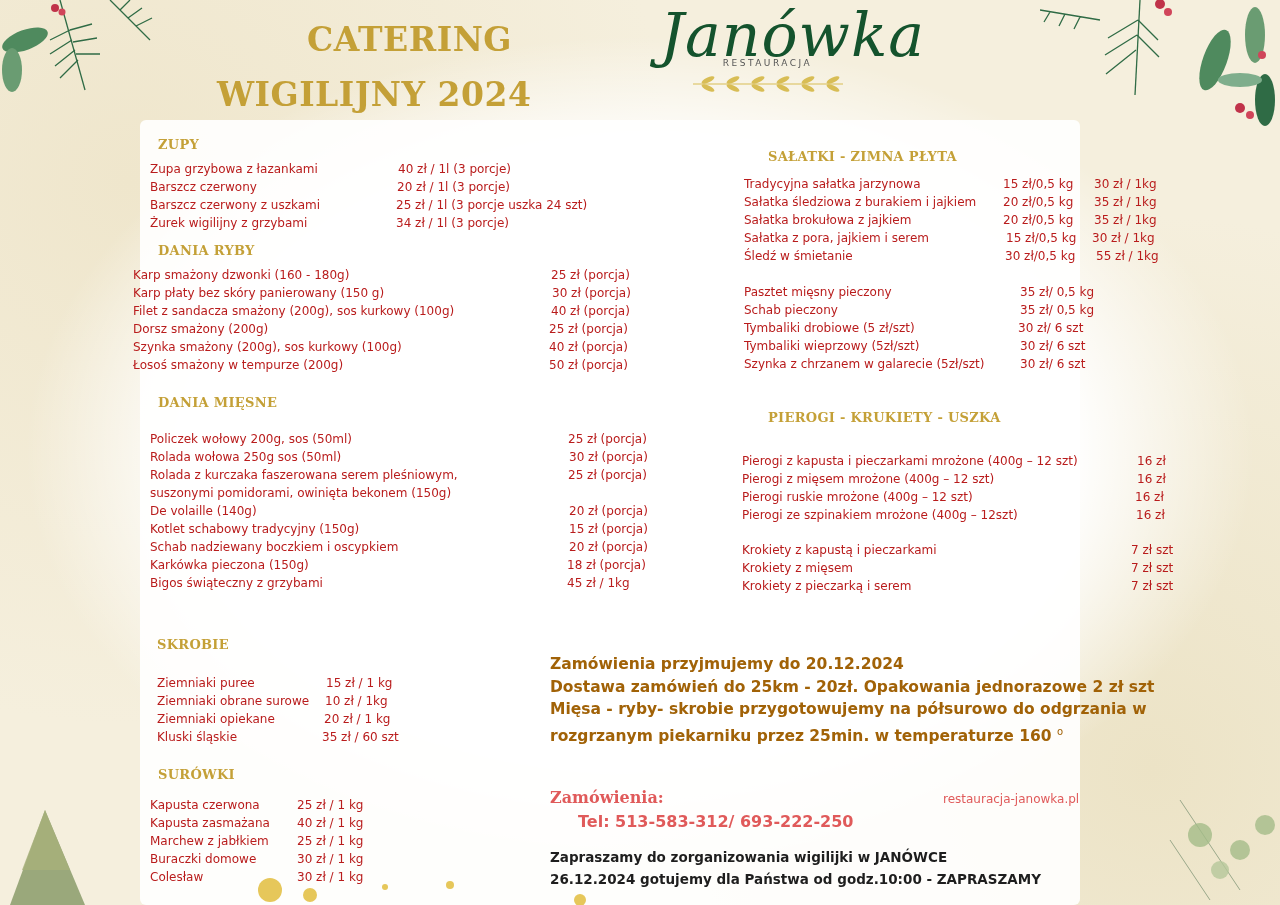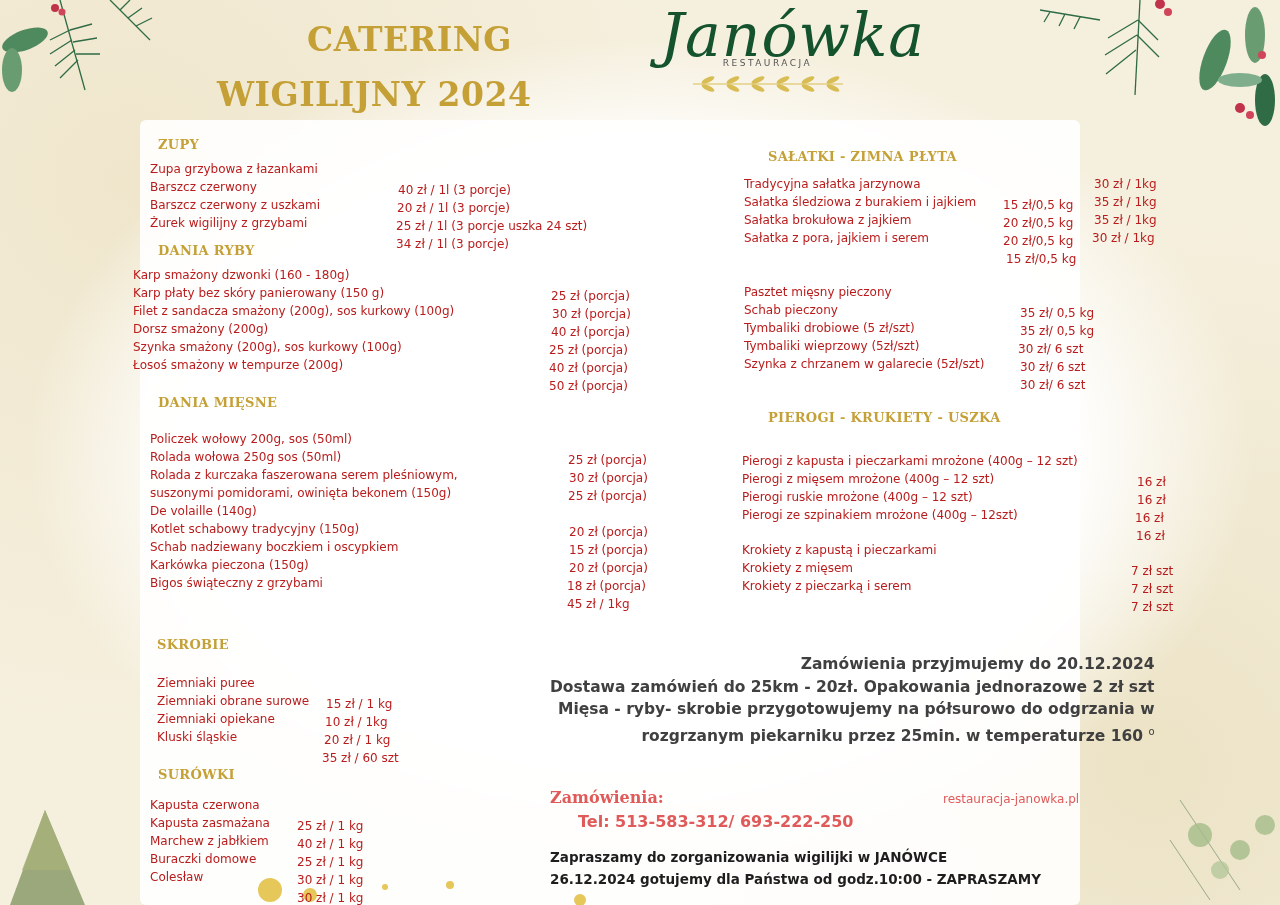--- a/index.html
+++ b/index.html
@@ -58,24 +58,24 @@
       position: absolute;
       font-family: "DejaVu Serif", "Liberation Serif", serif;
       font-weight: bold;
       font-size: 13px;
       color: #c4a037;
       letter-spacing: 0.3px;
     }
     .list { position: absolute; font-size: 12px; line-height: 18px; color: #b91c1c; }
     .row { position: relative; height: 18px; white-space: nowrap; }
     .row .n { position: absolute; left: 0; top: 0; }
-    .row .p { position: absolute; top: 0; margin-top: 21px; }
+    .row .p { position: absolute; top: 0; }
     .row .p2 { position: absolute; top: 0; }
 
-    .info { position: absolute; left: 550px; top: 653px; font-size: 15.5px; font-weight: bold; line-height: 22.5px; color: #404040; white-space: nowrap; text-align: right; }
+    .info { position: absolute; left: 550px; top: 653px; font-size: 15.5px; font-weight: bold; line-height: 22.5px; color: #a16207; white-space: nowrap; }
     .orders-label { position: absolute; left: 550px; top: 788px; font-family: "DejaVu Serif", serif; font-weight: bold; font-size: 16px; color: #e05a5a; }
     .phone { position: absolute; left: 550px; top: 812px; font-weight: bold; font-size: 16px; color: #e05a5a; margin-left: 28px; }
     .website { position: absolute; left: 943px; top: 792px; font-size: 12px; color: #e05a5a; }
     .invite { position: absolute; left: 550px; top: 846px; font-size: 13.5px; font-weight: bold; line-height: 22px; color: #1e1e1e; white-space: nowrap; }
   </style>
 </head>
 <body>
 
 <div class="bg-glitter"></div>
 <div class="white-panel"></div>
@@ -300,20 +300,25 @@
   <div class="row">
       <span class="n">Sałatka brokułowa z jajkiem</span>
       <span class="p" style="left:259px">20 zł/0,5 kg</span>
       <span class="p2" style="left:350px">35 zł / 1kg</span>
     </div>
   <div class="row">
       <span class="n">Sałatka z pora, jajkiem i serem</span>
       <span class="p" style="left:262px">15 zł/0,5 kg</span>
       <span class="p2" style="left:348px">30 zł / 1kg</span>
     </div>
+  <div class="row">
+      <span class="n">Śledź w śmietanie</span>
+      <span class="p" style="left:261px">30 zł/0,5 kg</span>
+      <span class="p2" style="left:352px">55 zł / 1kg</span>
+    </div>
 </div>
 
 <div class="list" style="left:744px;top:283px;width:380px">
   <div class="row">
       <span class="n">Pasztet mięsny pieczony</span>
       <span class="p" style="left:276px">35 zł/ 0,5 kg</span>
     </div>
   <div class="row">
       <span class="n">Schab pieczony</span>
       <span class="p" style="left:276px">35 zł/ 0,5 kg</span>

